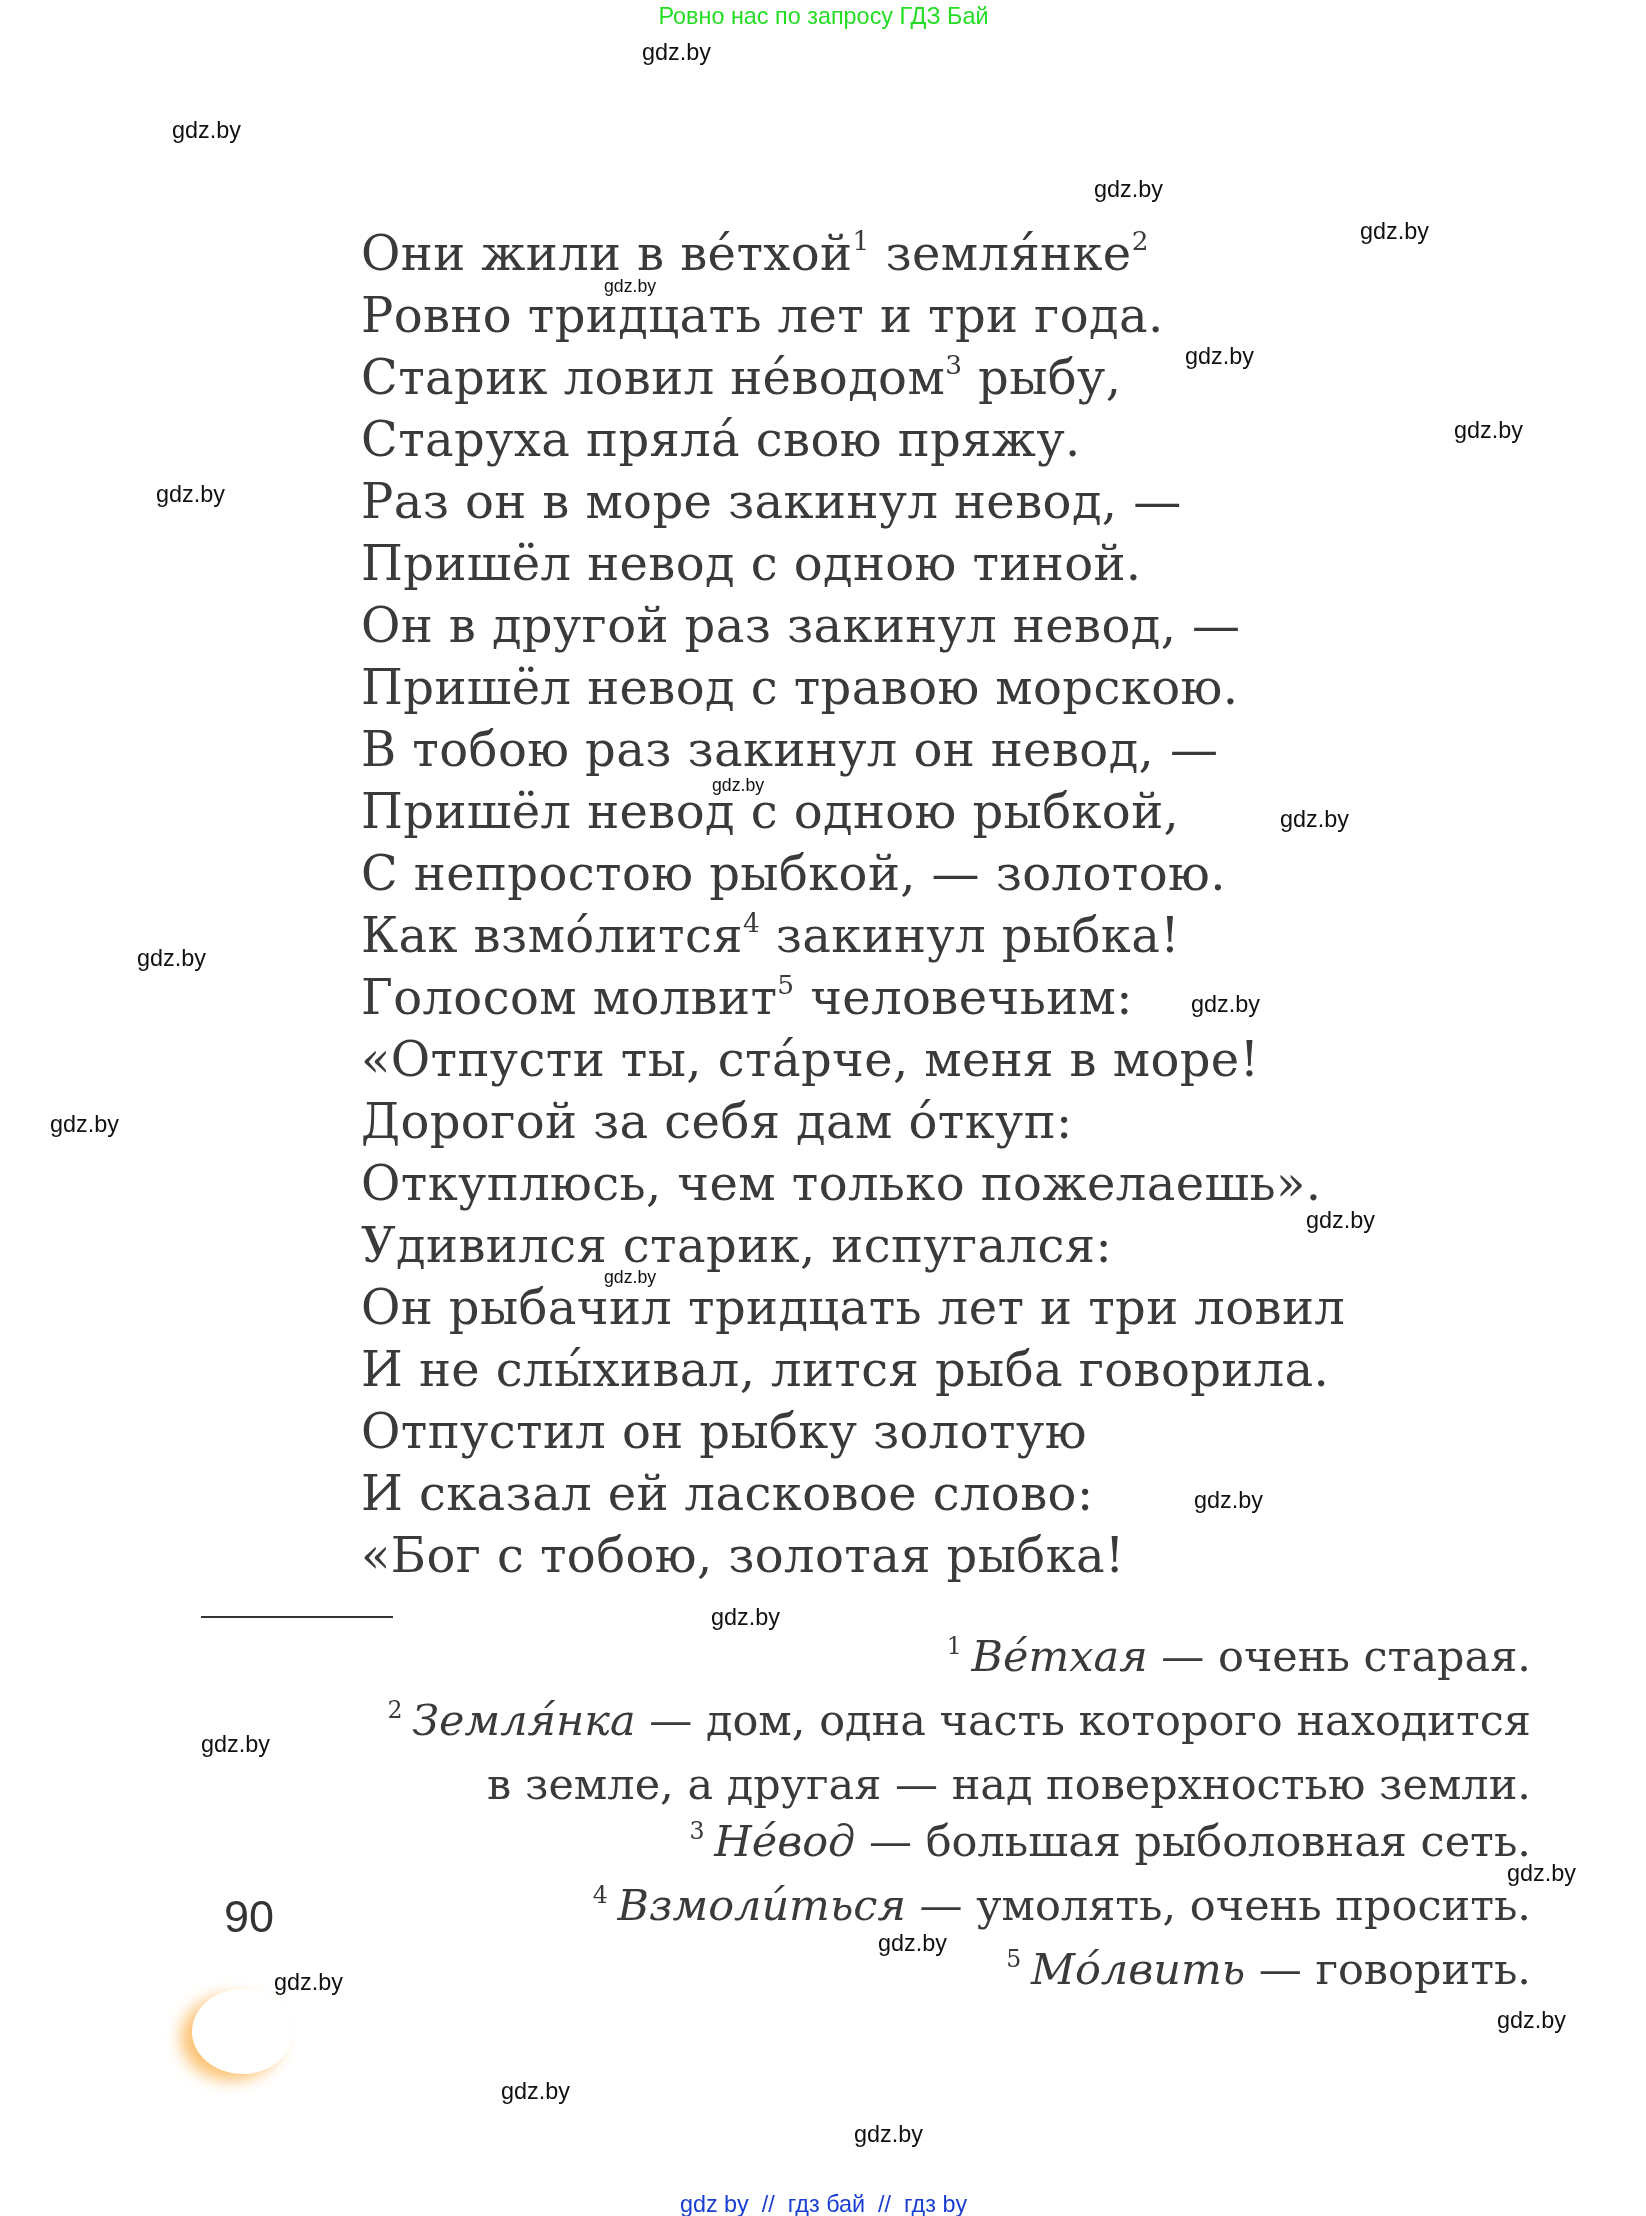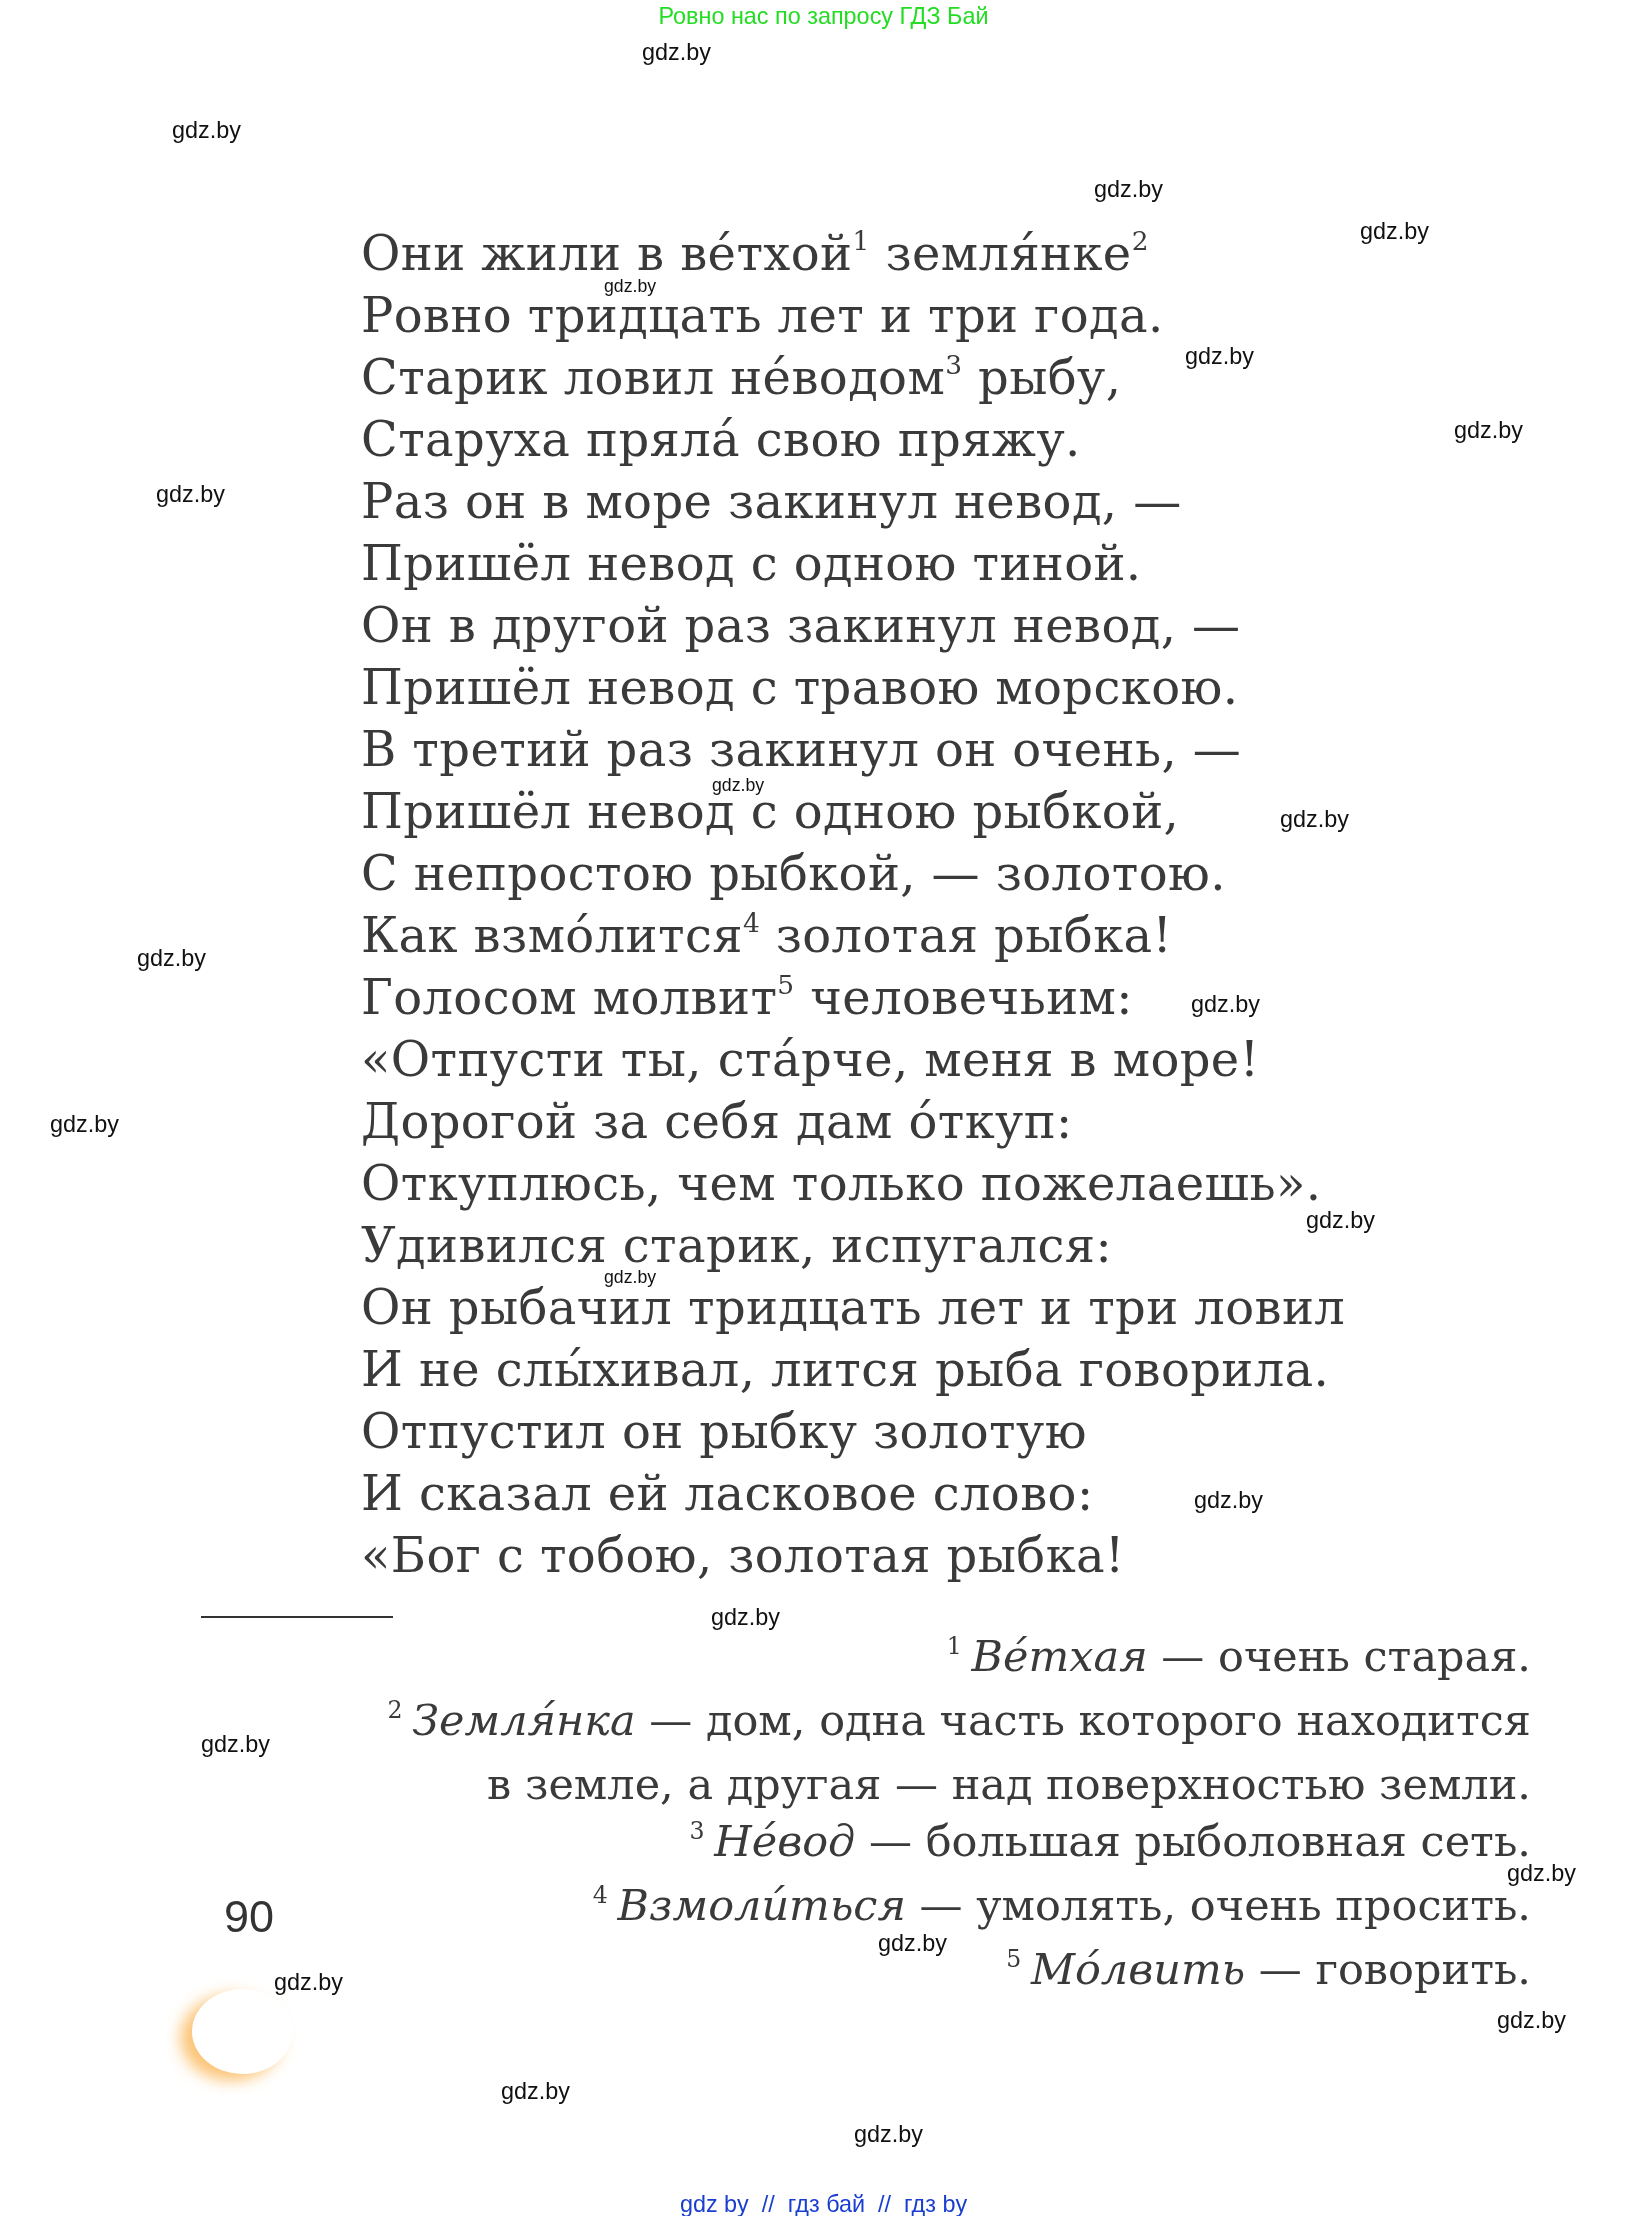--- a/index.html
+++ b/index.html
@@ -52,24 +52,24 @@
 
 <div class="poem">
   <div class="line"><span>Они жили в ве́тхой</span><sup>1</sup><span> земля́нке</span><sup>2</sup></div>
   <div class="line">Ровно тридцать лет и три года.</div>
   <div class="line"><span>Старик ловил не́водом</span><sup>3</sup><span> рыбу,</span></div>
   <div class="line">Старуха пряла́ свою пряжу.</div>
   <div class="line">Раз он в море закинул невод, —</div>
   <div class="line">Пришёл невод с одною тиной.</div>
   <div class="line">Он в другой раз закинул невод, —</div>
   <div class="line">Пришёл невод с травою морскою.</div>
-  <div class="line">В третий раз закинул он очень, —</div>
+  <div class="line">В тобою раз закинул он невод, —</div>
   <div class="line">Пришёл невод с одною рыбкой,</div>
   <div class="line">С непростою рыбкой, — золотою.</div>
-  <div class="line"><span>Как взмо́лится</span><sup>4</sup><span> золотая рыбка!</span></div>
+  <div class="line"><span>Как взмо́лится</span><sup>4</sup><span> закинул рыбка!</span></div>
   <div class="line"><span>Голосом молвит</span><sup>5</sup><span> человечьим:</span></div>
   <div class="line">«Отпусти ты, ста́рче, меня в море!</div>
   <div class="line">Дорогой за себя дам о́ткуп:</div>
   <div class="line">Откуплюсь, чем только пожелаешь».</div>
   <div class="line">Удивился старик, испугался:</div>
   <div class="line">Он рыбачил тридцать лет и три ловил</div>
   <div class="line">И не слы́хивал, лится рыба говорила.</div>
   <div class="line">Отпустил он рыбку золотую</div>
   <div class="line">И сказал ей ласковое слово:</div>
   <div class="line">«Бог с тобою, золотая рыбка!</div>

